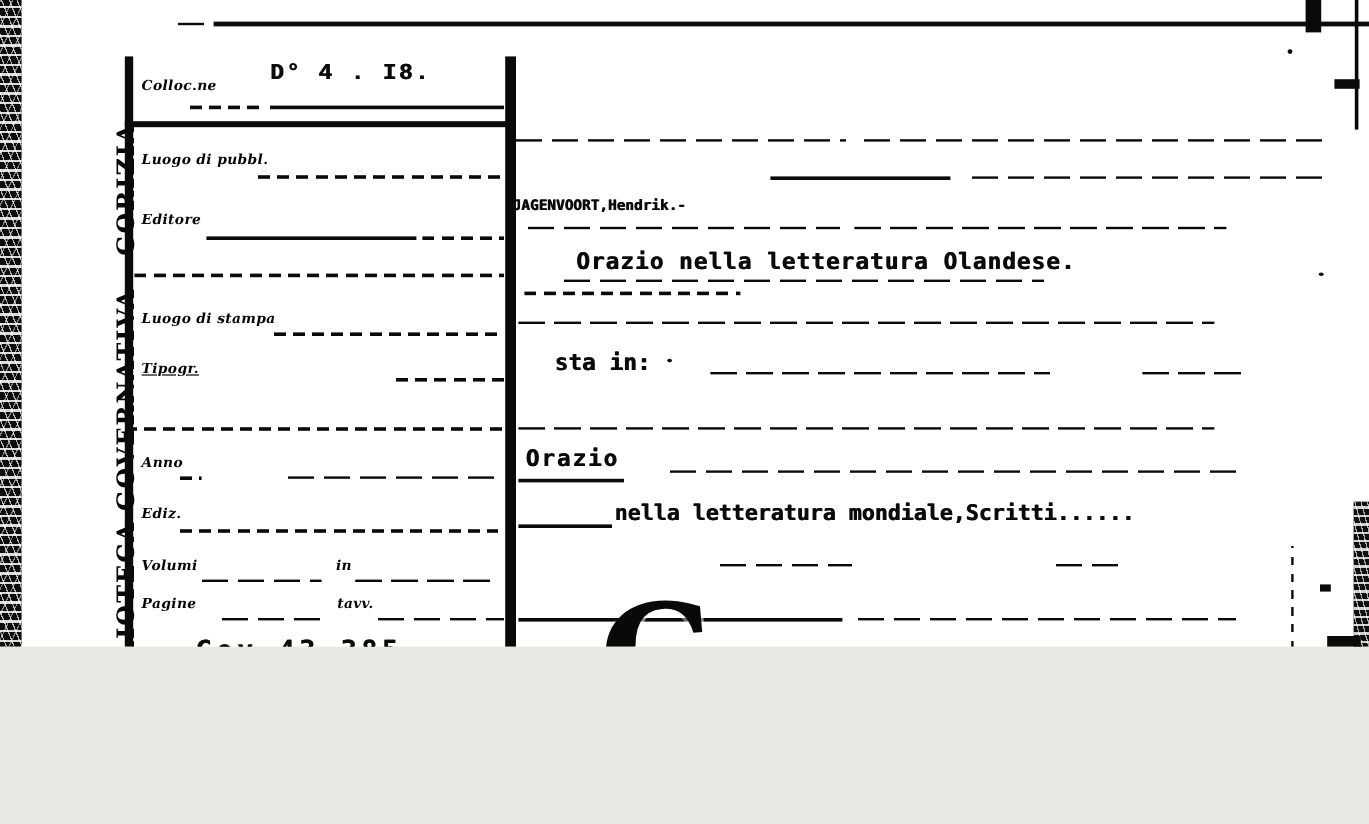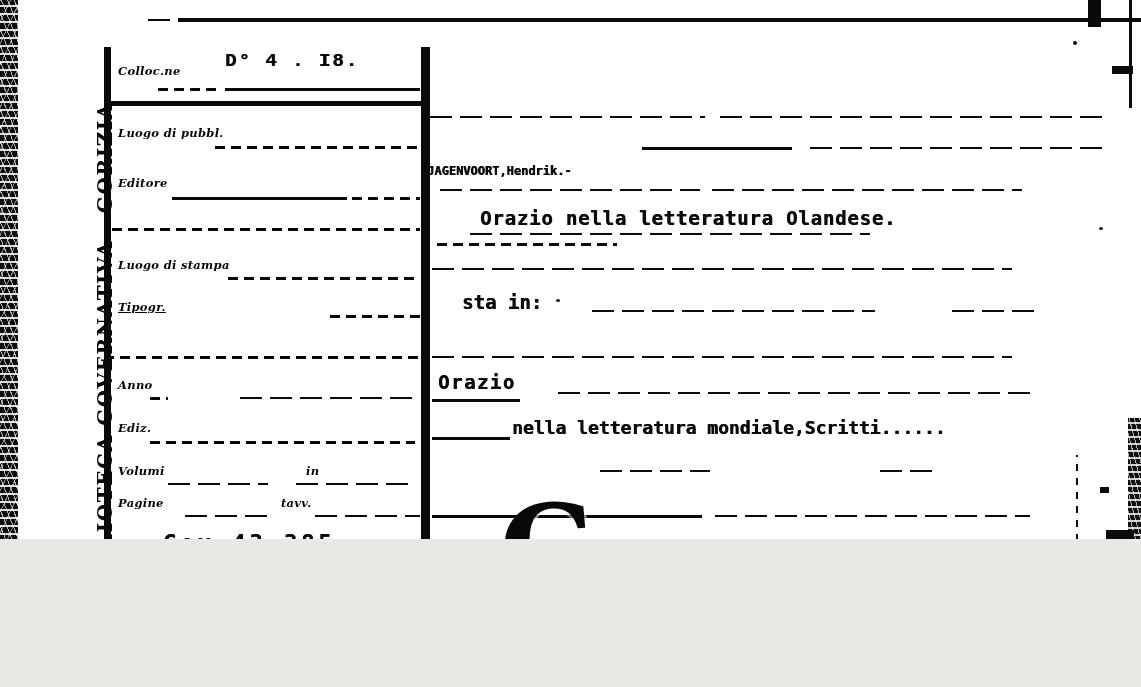--- a/index.html
+++ b/index.html
@@ -104,21 +104,21 @@
 
   <div class="flabel" style="left:118px;top:380px;">Anno</div>
   <div class="dl" style="left:150px;top:397px;width:18px;"></div>
   <div class="dl2" style="left:240px;top:397px;width:175px;"></div>
 
   <div class="flabel" style="left:118px;top:423px;">Ediz.</div>
   <div class="dl" style="left:150px;top:441px;width:265px;"></div>
 
   <div class="flabel" style="left:118px;top:466px;">Volumi</div>
   <div class="dl2" style="left:168px;top:483px;width:100px;"></div>
-  <div class="flabel" style="left:280px;top:466px;margin-left:26px;">in</div>
+  <div class="flabel" style="left:280px;top:466px;">in</div>
   <div class="dl2" style="left:296px;top:483px;width:119px;"></div>
 
   <div class="flabel" style="left:118px;top:498px;">Pagine</div>
   <div class="dl2" style="left:185px;top:515px;width:83px;"></div>
   <div class="flabel" style="left:281px;top:498px;">tavv.</div>
   <div class="dl2" style="left:315px;top:515px;width:105px;"></div>
 
   <div class="flabel" style="left:118px;top:548px;">N. ingr.</div>
   <div class="typed" style="left:163px;top:532px;font-size:22px;letter-spacing:4px;">Gov.43.385.</div>
   <div class="dl" style="left:160px;top:560px;width:172px;"></div>

